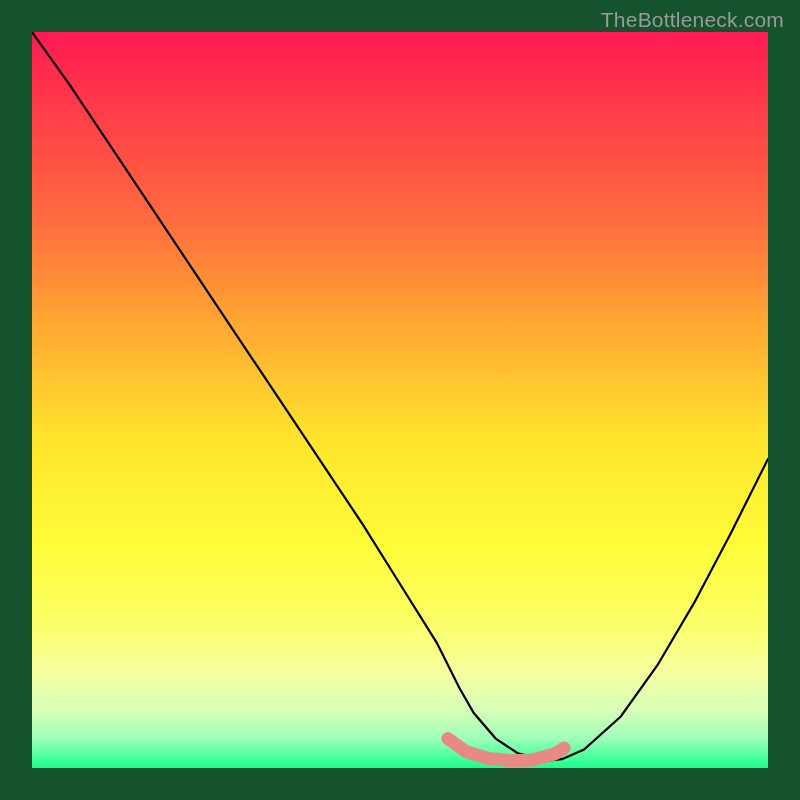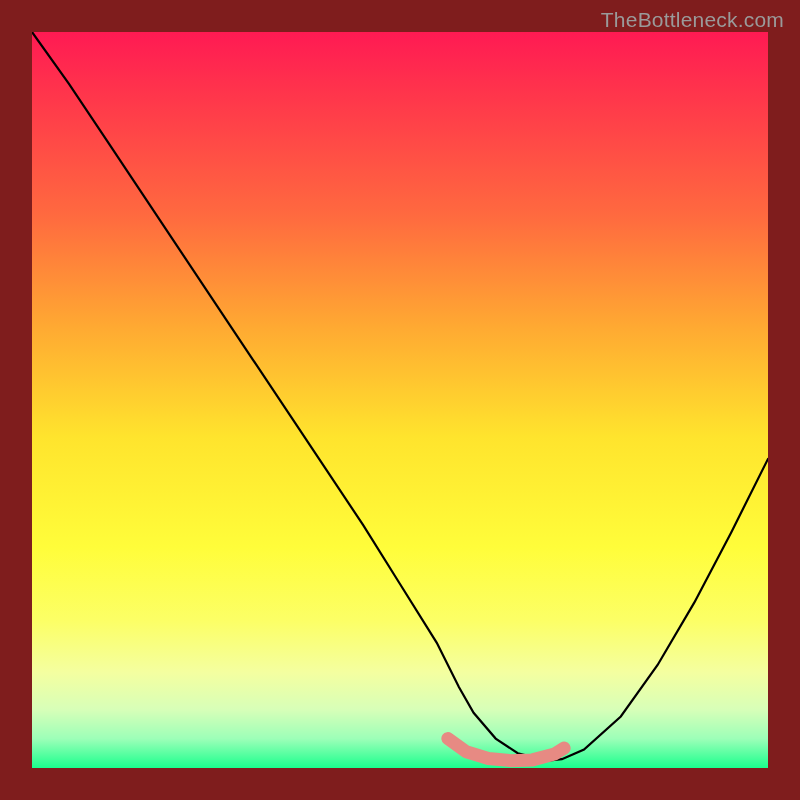--- a/index.html
+++ b/index.html
@@ -10,21 +10,21 @@
     background: #000;
     overflow: hidden;
     font-family: Arial, Helvetica, sans-serif;
   }
   .frame {
     position: absolute;
     left: 0;
     top: 0;
     width: 800px;
     height: 800px;
-    background: #7f1d1d;
+    background: #14532d;
   }
   .plot {
     position: absolute;
     left: 32px;
     top: 32px;
     width: 736px;
     height: 736px;
     background: linear-gradient(to bottom,
       #ff1a53 0%,
       #ff3a4a 10%,

